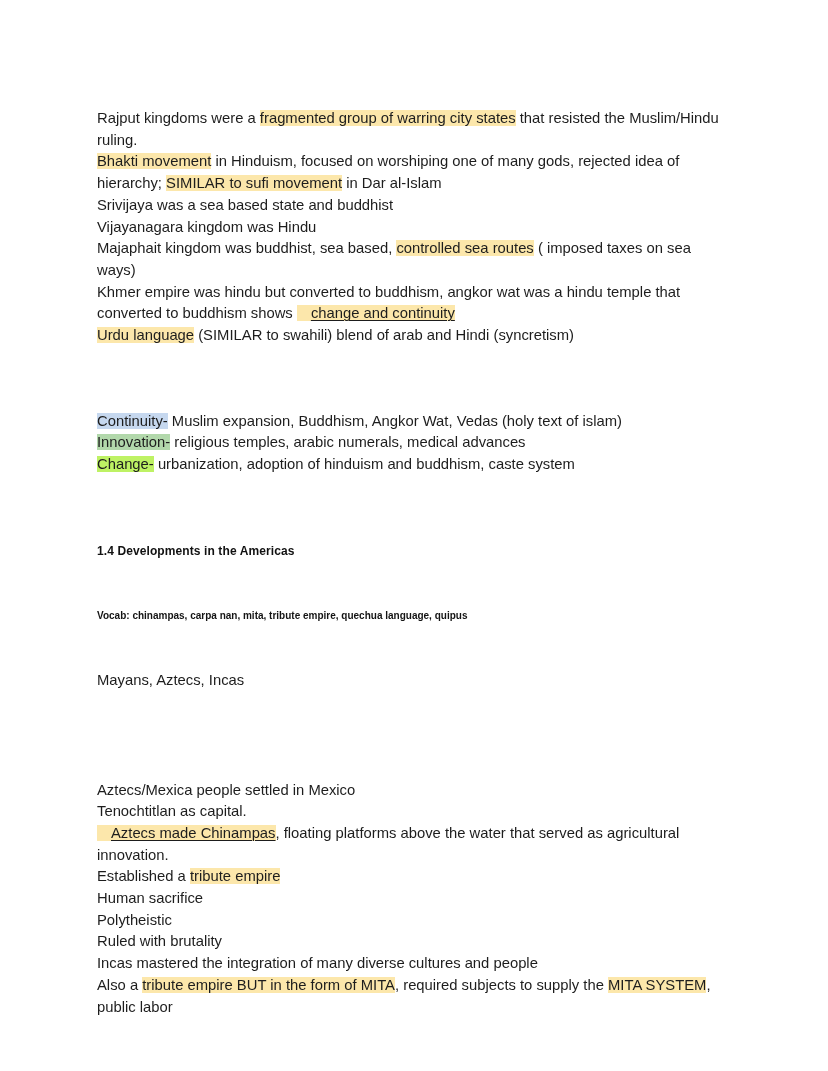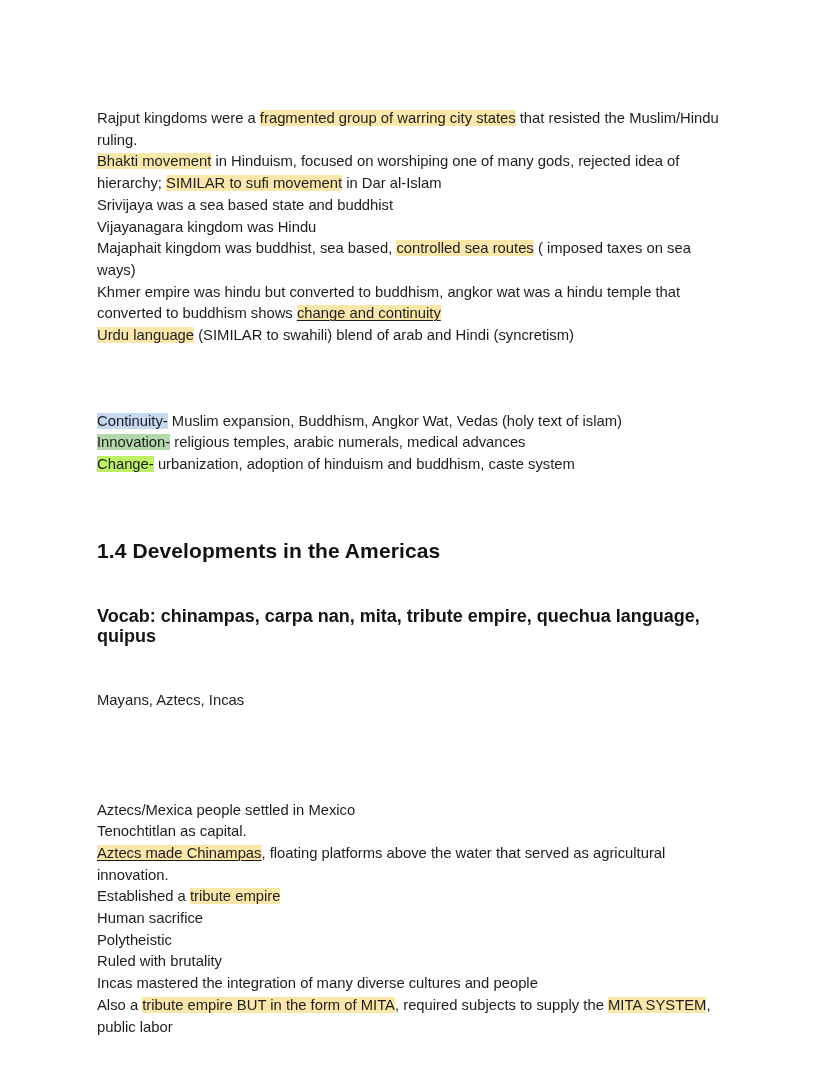--- a/index.html
+++ b/index.html
@@ -28,42 +28,43 @@
     font-size: 14.8px;
     line-height: 21.7px;
     color: #1d1d1d;
     margin: 0;
     text-align: left;
   }
   .gap-lg { height: 64px; }
   .gap-md { height: 44px; }
 
   h2.section-heading {
-    font-size: 21px;
+    font-size: 12px;
     line-height: 22px;
     font-weight: bold;
     margin: 0;
     color: #111111;
     letter-spacing: 0.1px;
   }
   .vocab {
-    font-size: 18px;
+    font-size: 10px;
     line-height: 20px;
     font-weight: bold;
     color: #141414;
     margin: 0;
   }
 
   
   .hl-yellow { background-color: #fce7ab; }
   .hl-yellow-u {
     background-color: #fce7ab;
     text-decoration: underline;
     text-decoration-thickness: 1px;
     text-underline-offset: 2px;
+    padding-left: 14px;
   }
   .hl-blue { background-color: #c6d8ef; }
   .hl-green { background-color: #b2d8ab; text-align: center; }
   .hl-red { background-color: #bef264; }
 </style>
 </head>
 <body>
 
 <div class="page">
   <div class="content">

